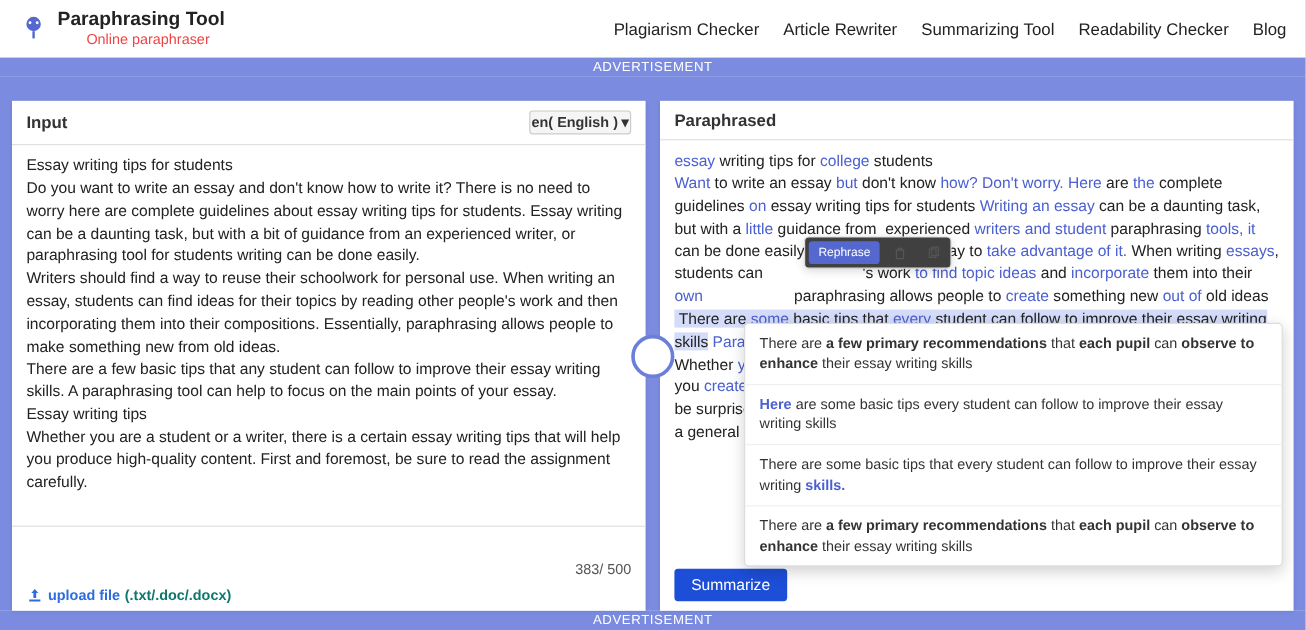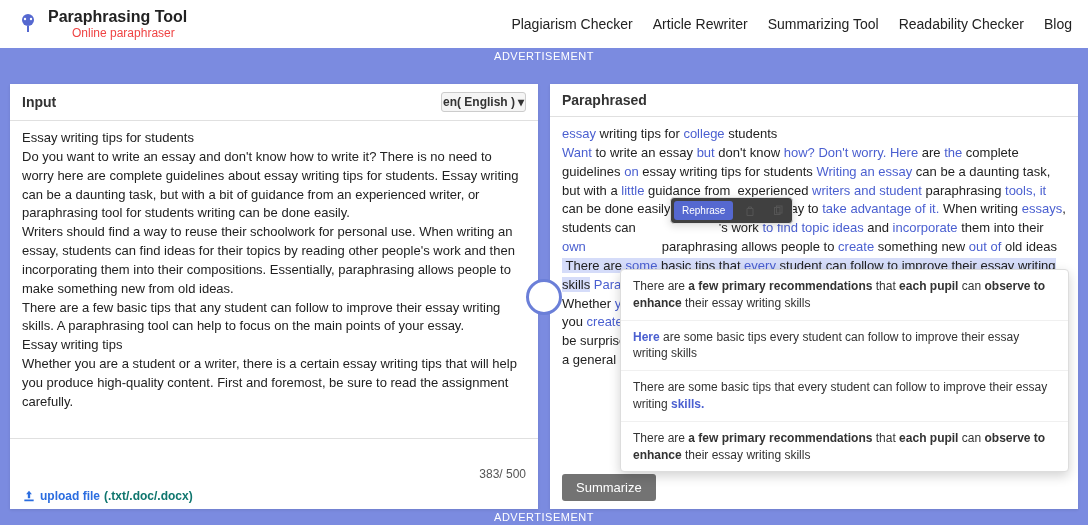--- a/index.html
+++ b/index.html
@@ -38,21 +38,21 @@
 .counter { color: #555; }
 .circle-swap { position: absolute; left: 50%; top: 50%; transform: translate(-50%, -50%); width: 36px; height: 36px; border: 3px solid #6b7fd8; border-radius: 50%; background: #fff; z-index: 5; }
 .sel-toolbar { position: absolute; top: 113px; left: 120px; display: flex; background: #404040; border: 1px solid #ddd; border-radius: 4px; box-shadow: 0 2px 8px rgba(0,0,0,0.15); z-index: 10; }
 .sel-toolbar .reph-btn { background: #5568d0; color: #fff; font-size: 10px; padding: 4px 8px; border-radius: 3px; margin: 3px; cursor: pointer; }
 .sel-toolbar .icon-btn { padding: 4px 8px; font-size: 13px; cursor: pointer; display: flex; align-items: center; }
 .suggest-pop { position: absolute; top: 185px; left: 70px; right: 9px; background: #fff; border: 1px solid #ddd; border-radius: 4px; box-shadow: 0 4px 12px rgba(0,0,0,0.18); z-index: 10; font-size: 12px; }
 .suggest-pop .sugg { padding: 8px 12px; border-bottom: 1px solid #f0f0f0; cursor: pointer; line-height: 1.4; }
 .suggest-pop .sugg:last-child { border-bottom: none; }
 .suggest-pop .sugg b { color: #333; }
 .suggest-pop .sugg .bl { color: #4a5fd0; font-weight: 700; }
-.summ-btn { position: absolute; bottom: 8px; left: 12px; background: #737373; color: #fff; border: none; border-radius: 3px; padding: 6px 14px; font-size: 13px; cursor: pointer; }
+.summ-btn { position: absolute; bottom: 8px; left: 12px; background: #1d4ed8; color: #fff; border: none; border-radius: 3px; padding: 6px 14px; font-size: 13px; cursor: pointer; }
 .up-icon { width: 14px; height: 14px; }
 </style>
 </head>
 <body>
 
 <div class="header">
   <div class="brand">
     <svg class="logo-icon" viewBox="0 0 24 24">
         <circle cx="12" cy="8" r="6" fill="#5568d0"></circle>
         <circle cx="9" cy="7" r="1.2" fill="#fff"></circle>

